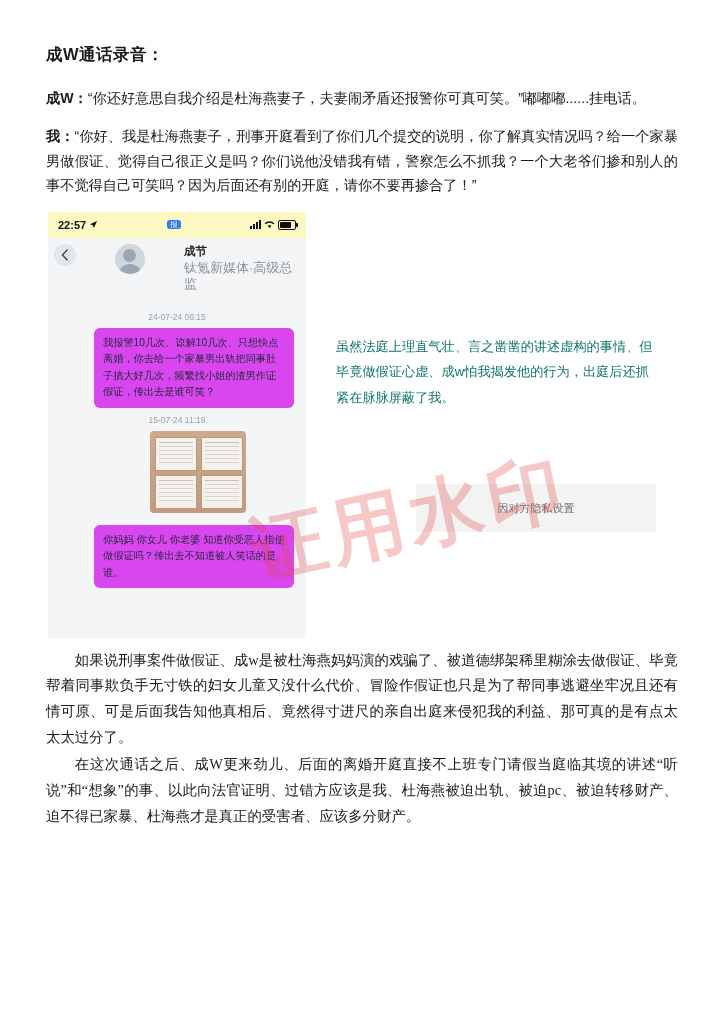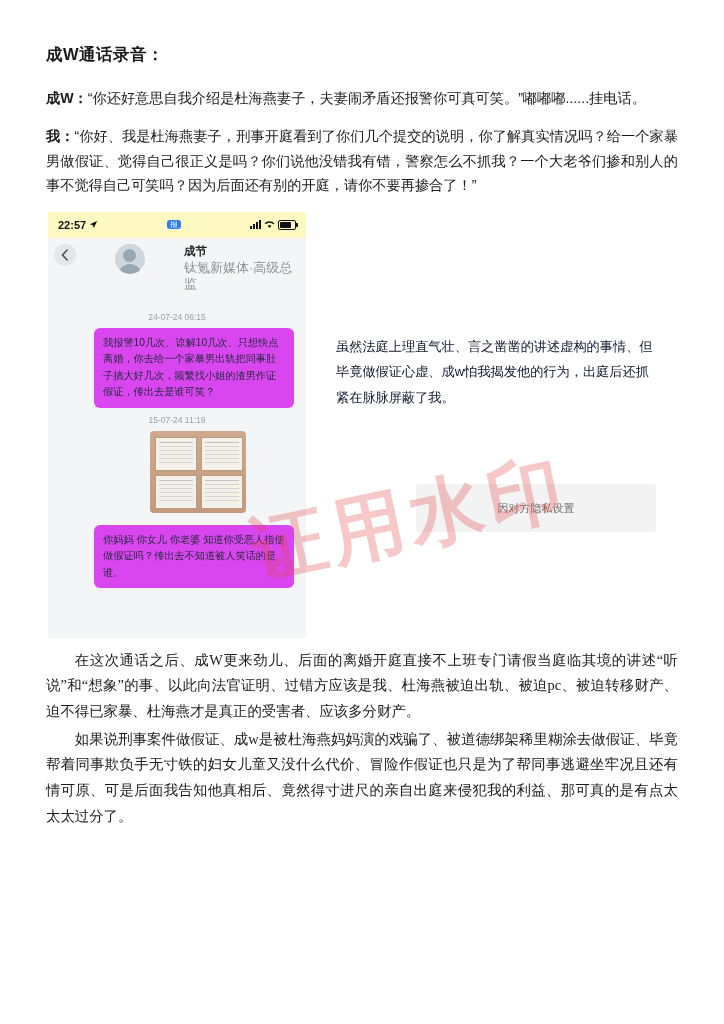--- a/index.html
+++ b/index.html
@@ -246,21 +246,21 @@
   }
 
   .side-note {
     position: absolute;
     left: 290px;
     top: 122px;
     width: 320px;
     font-size: 13.2px;
     line-height: 1.95;
     font-family: "Liberation Sans", "DejaVu Sans", sans-serif;
-    color: #0f172a;
+    color: #0f766e;
   }
   .privacy-card {
     position: absolute;
     left: 370px;
     top: 272px;
     width: 220px;
     padding: 14px 10px;
     background: #f3f3f3;
     border-radius: 3px;
     text-align: center;
@@ -388,21 +388,21 @@
       <div class="side-note">虽然法庭上理直气壮、言之凿凿的讲述虚构的事情、但毕竟做假证心虚、成w怕我揭发他的行为，出庭后还抓紧在脉脉屏蔽了我。</div>
 
       <div class="privacy-card">
         <div>因对方隐私设置</div>
       </div>
 
     </div>
   </div>
 
   <div class="tail">
+    <p>如果说刑事案件做假证、成w是被杜海燕妈妈演的戏骗了、被道德绑架稀里糊涂去做假证、毕竟帮着同事欺负手无寸铁的妇女儿童又没什么代价、冒险作假证也只是为了帮同事逃避坐牢况且还有情可原、可是后面我告知他真相后、竟然得寸进尺的亲自出庭来侵犯我的利益、那可真的是有点太太太过分了。</p>
     <p>在这次通话之后、成W更来劲儿、后面的离婚开庭直接不上班专门请假当庭临其境的讲述“听说”和“想象”的事、以此向法官证明、过错方应该是我、杜海燕被迫出轨、被迫pc、被迫转移财产、迫不得已家暴、杜海燕才是真正的受害者、应该多分财产。</p>
-    <p>如果说刑事案件做假证、成w是被杜海燕妈妈演的戏骗了、被道德绑架稀里糊涂去做假证、毕竟帮着同事欺负手无寸铁的妇女儿童又没什么代价、冒险作假证也只是为了帮同事逃避坐牢况且还有情可原、可是后面我告知他真相后、竟然得寸进尺的亲自出庭来侵犯我的利益、那可真的是有点太太太过分了。</p>
   </div>
 
   <div class="watermark">
     <span>证用水印</span>
   </div>
 
 </div>
 
 </body></html>

